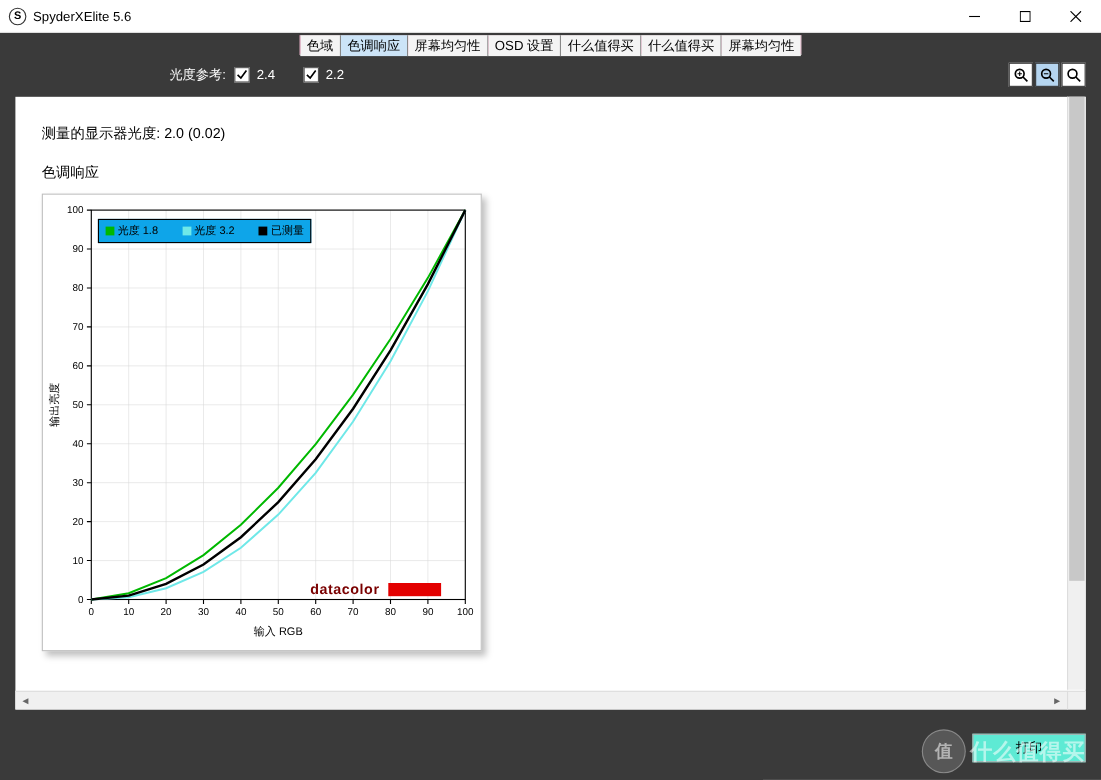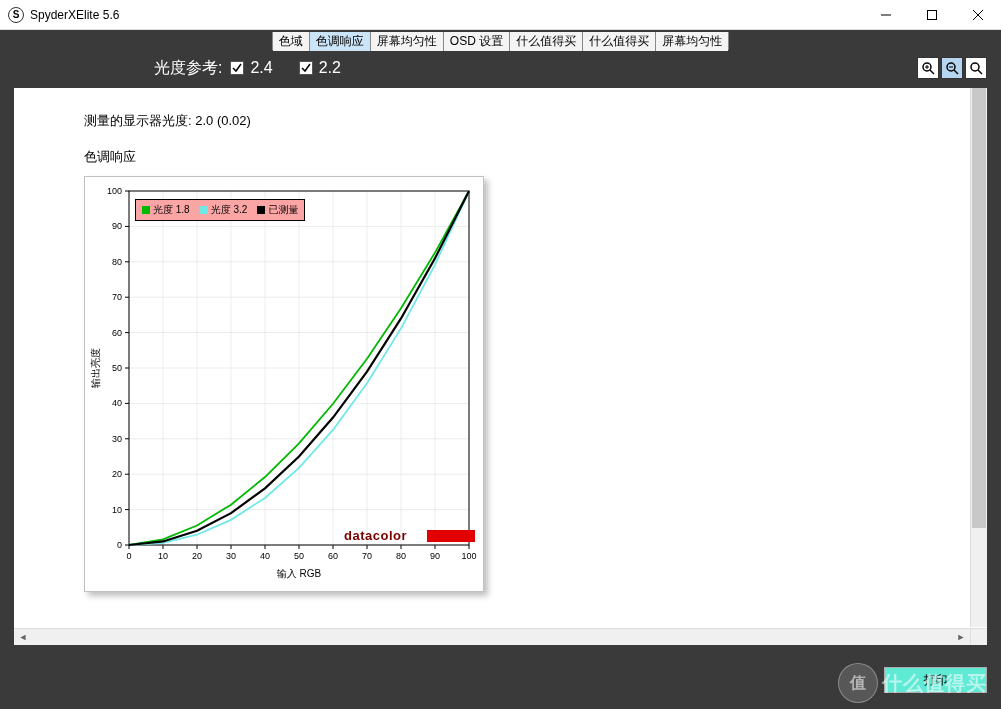--- a/index.html
+++ b/index.html
@@ -16,49 +16,49 @@
 .dark { background: #3a3a3a; height: 679px; position: relative; }
 
 
 .tabs-row { height: 20px; display: flex; justify-content: center; padding-top: 2px; }
 .tabs { display: flex; background: #be185d; border: 1px solid #888; align-items: center; }
 .tab { padding: 1px 6px; border-right: 1px solid #888; font-size: 12px; cursor: pointer; white-space: nowrap; background:#f4f4f4; }
 .tab:last-child { border-right: none; }
 .tab.active { background: #cce4f7; }
 
 
-.controls-row { height: 36px; display: flex; align-items: center; padding: 0 14px; color: #fff; font-size: 16px; }
+.controls-row { height: 36px; display: flex; align-items: center; padding: 0 14px; color: #fff; font-size: 12px; }
 .controls-row .label { margin-left: 140px; }
 .controls-row .cb { width: 14px; height: 14px; background: #fff; margin: 0 6px 0 8px; display: inline-flex; align-items: center; justify-content: center; cursor: pointer; border:1px solid #555; }
 .controls-row .cb svg { width: 10px; height: 10px; }
 .controls-row .cbl { margin-right: 18px; }
 .controls-row .spacer { flex: 1; }
 .zoom-btn { width: 22px; height: 22px; background: #fff; border: 1px solid #333; margin-left: 2px; display: flex; align-items: center; justify-content: center; cursor: pointer; }
 .zoom-btn.active { background: #b5d5f0; }
 .zoom-btn svg { width: 14px; height: 14px; }
 
 
 .content { position: absolute; left: 14px; right: 14px; top: 58px; bottom: 64px; background: #fff; }
-.content-inner { position: absolute; left: 0; right: 0; top: 0; bottom: 18px; padding: 24px 70px; overflow: hidden; }
+.content-inner { position: absolute; left: 0; right: 0; top: 0; bottom: 18px; padding: 24px 24px; overflow: hidden; }
 .vscroll { position: absolute; right: 0; top: 0; bottom: 18px; width: 17px; background: #f0f0f0; border-left: 1px solid #ddd; }
 .vscroll .thumb { position: absolute; left: 1px; right: 1px; top: 0; height: 440px; background: #c8c8c8; }
 .hscroll { position: absolute; left: 0; right: 17px; bottom: 0; height: 17px; background: #f0f0f0; border-top: 1px solid #ddd; display:flex; justify-content:space-between; align-items:center; color:#666; padding:0 2px;}
 .hscroll .arr { width:14px; text-align:center; font-size:9px; cursor:pointer; }
 .corner { position: absolute; right:0; bottom:0; width:17px; height:17px; background:#f0f0f0; border-left:1px solid #ddd; border-top:1px solid #ddd; }
 
 .measured { font-size: 13px; margin-bottom: 18px; }
 .chart-title { font-size: 13px; margin-bottom: 10px; }
 
 
 .chart-wrap { width: 400px; height: 416px; border: 1px solid #c0c0c0; box-shadow: 4px 4px 6px rgba(0,0,0,0.25); position: relative; background:#fff; }
 .chart-wrap svg { display:block; }
-.legend-box { position: absolute; left: 50px; top: 22px; background: #fca5a5; border: 1px solid #000; padding: 3px 6px; font-size: 10px; display: flex; gap: 10px; align-items:flex-start; }
+.legend-box { position: absolute; left: 50px; top: 22px; background: #0ea5e9; border: 1px solid #000; padding: 3px 6px; font-size: 10px; display: flex; gap: 22px; align-items:flex-start; }
 .legend-box .item { display: flex; align-items: center; gap: 3px; }
 .legend-box .sw { width: 8px; height: 8px; }
-.brand { position:absolute; right:8px; bottom:48px; display:flex; align-items:center; gap:20px; }
+.brand { position:absolute; right:36px; bottom:48px; display:flex; align-items:center; gap:8px; }
 .brand .txt { font-size:13px; font-weight:bold; color:#7a0000; letter-spacing:0.5px; }
 .brand .bar { width:48px; height:12px; background:#e30000; }
 
 
 .footer { position: absolute; right: 14px; bottom: 16px; display: flex; gap: 0; }
 .footer .btn { width: 103px; height: 26px; background: #5eead4; border: 1px solid #adadad; display: flex; align-items: center; justify-content: center; font-size: 12px; cursor: pointer; margin-left:0; }
 .footer .btn + .btn { margin-left: -1px; }
 
 
 .watermark { position: absolute; right: 14px; bottom: 6px; display: flex; align-items: center; color: rgba(255,255,255,0.55); pointer-events:none; }

